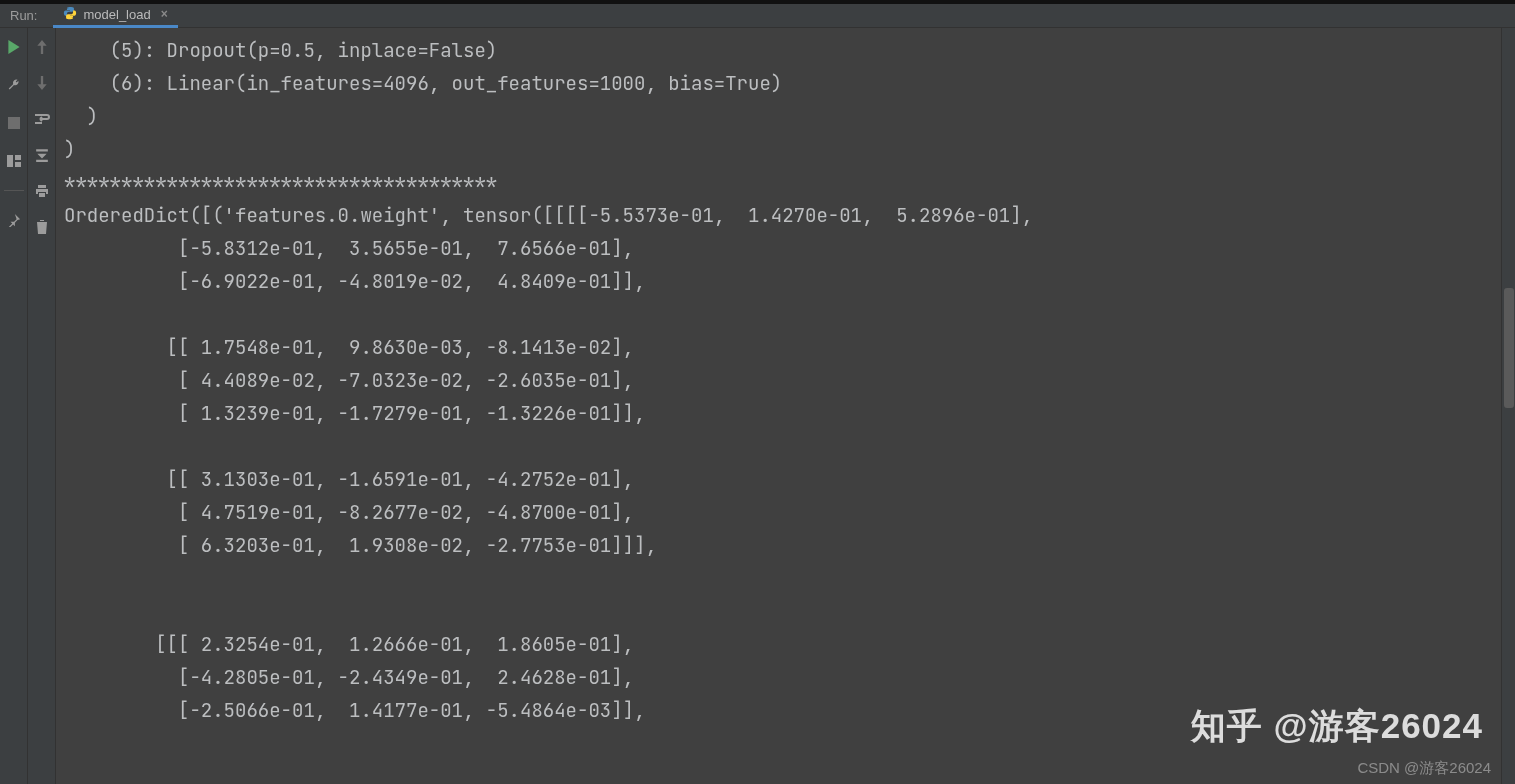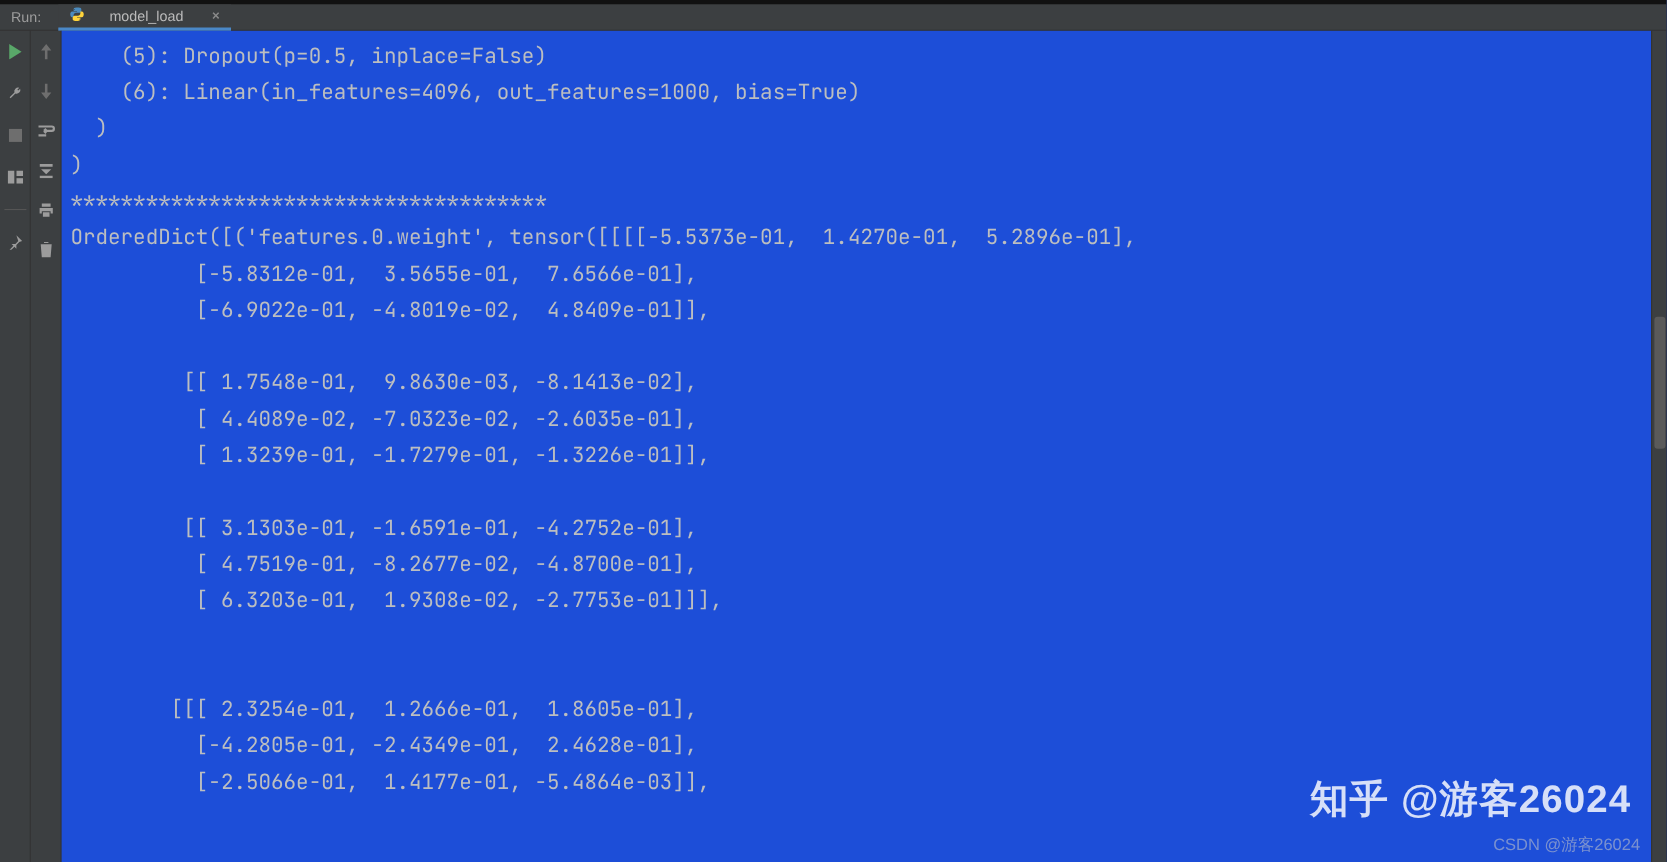--- a/index.html
+++ b/index.html
@@ -1,28 +1,28 @@
 <!DOCTYPE html>
 <html><head>
 <meta charset="utf-8">
 <style>
   * { box-sizing: border-box; margin: 0; padding: 0; }
   html, body { width: 1515px; height: 784px; background: #2b2b2b; font-family: "Segoe UI", sans-serif; overflow: hidden; }
   .top-cut { height: 4px; background: #111; }
   .header-bar { height: 24px; background: #3c3f41; border-bottom: 1px solid #323232; display: flex; align-items: center; padding-left: 10px; }
   .header-run { color: #9c9c9c; font-size: 13px; margin-right: 16px; cursor: pointer; }
-  .tab { display: flex; align-items: center; gap: 22px; padding: 2px 10px; border-bottom: 3px solid #4a88c7; height: 24px; color: #bbbbbb; font-size: 13px; cursor: pointer; background:#3c3f41; }
+  .tab { display: flex; align-items: center; gap: 6px; padding: 2px 10px; border-bottom: 3px solid #4a88c7; height: 24px; color: #bbbbbb; font-size: 13px; cursor: pointer; background:#3c3f41; }
   .tab .close-x { color: #8a8a8a; font-weight: bold; font-size: 12px; margin-left:4px; }
   .body-wrap { display: flex; height: calc(784px - 28px); }
   .sidebar { width: 28px; background: #3c3f41; border-right: 1px solid #323232; display: flex; flex-direction: column; align-items: center; padding-top: 10px; gap: 20px; }
   .sidebar .icon { color: #9c9c9c; cursor: pointer; display:flex; align-items:center; justify-content:center; width:18px; height:18px; }
   .sidebar .sep { width: 20px; height:1px; background:#555; }
   .run-controls { width: 28px; background: #3c3f41; border-right: 1px solid #323232; display: flex; flex-direction: column; align-items: center; padding-top: 10px; gap: 18px; }
   .run-controls .icon { color: #9c9c9c; cursor: pointer; display:flex; align-items:center; justify-content:center; width:18px; height:18px; }
-  .console { flex: 1; background: #1d4ed8; padding: 6px 0 0 8px; position: relative; }
+  .console { flex: 1; background: #404040; padding: 6px 0 0 8px; position: relative; }
   pre.output { font-family: "JetBrains Mono","Consolas","DejaVu Sans Mono",monospace; font-size: 19px; line-height: 33px; color: #bcbec0; white-space: pre; }
   .watermark-zhihu { position: absolute; right: 18px; bottom: 34px; color: rgba(255,255,255,0.82); font-size: 35px; font-weight: 600; letter-spacing: 1px; pointer-events:none; }
   .watermark-csdn { position: absolute; right: 10px; bottom: 6px; color: rgba(200,200,200,0.55); font-size: 15px; pointer-events:none; }
   .scrollbar-track { width: 14px; background:#3c3f41; border-left:1px solid #323232; position:relative; }
   .scroll-thumb { position:absolute; left:2px; width:10px; top:260px; height:120px; background:#5a5a5a; border-radius:3px; cursor:pointer; }
 </style>
 </head>
 <body>
 
 <div class="top-cut"></div>

